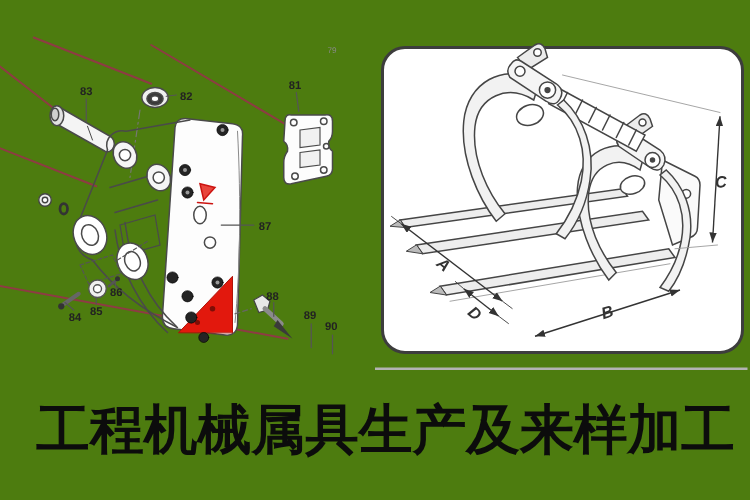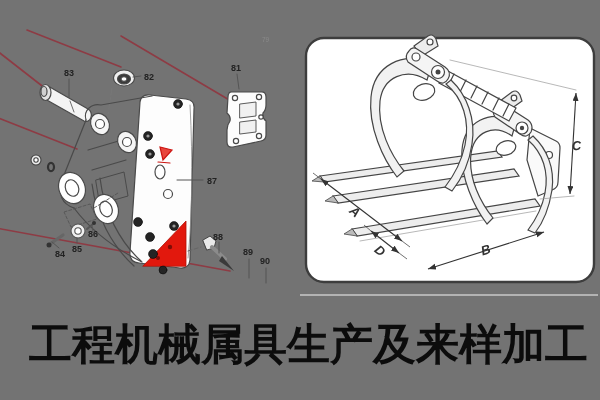--- a/index.html
+++ b/index.html
@@ -1,16 +1,16 @@
 <!DOCTYPE html>
 <html><head>
 <meta charset="utf-8">
 <style>
   html,body{margin:0;padding:0;background:#fff;}
-  .stage{position:relative;width:600px;height:400px;background:#737373;overflow:hidden;
+  .stage{position:relative;width:600px;height:400px;background:#4d7c0f;overflow:hidden;
          font-family:"Liberation Sans",sans-serif;}
   svg{position:absolute;left:0;top:0;}
   svg text{font-family:"Liberation Sans",sans-serif;}
   .part-num{font-size:9px;font-weight:bold;fill:#222;text-anchor:middle;}
   .dim-letter{font-size:13px;font-style:italic;font-weight:600;fill:#333;text-anchor:middle;}
   .corner-note{font-size:6.5px;fill:#8a8a8a;}
   .banner{position:absolute;left:7px;top:321px;width:590px;font-size:43px;font-weight:700;
           color:#0c0c0c;white-space:nowrap;line-height:1.1;
           font-family:"Liberation Sans",sans-serif;margin-left:22px;}
 </style>

